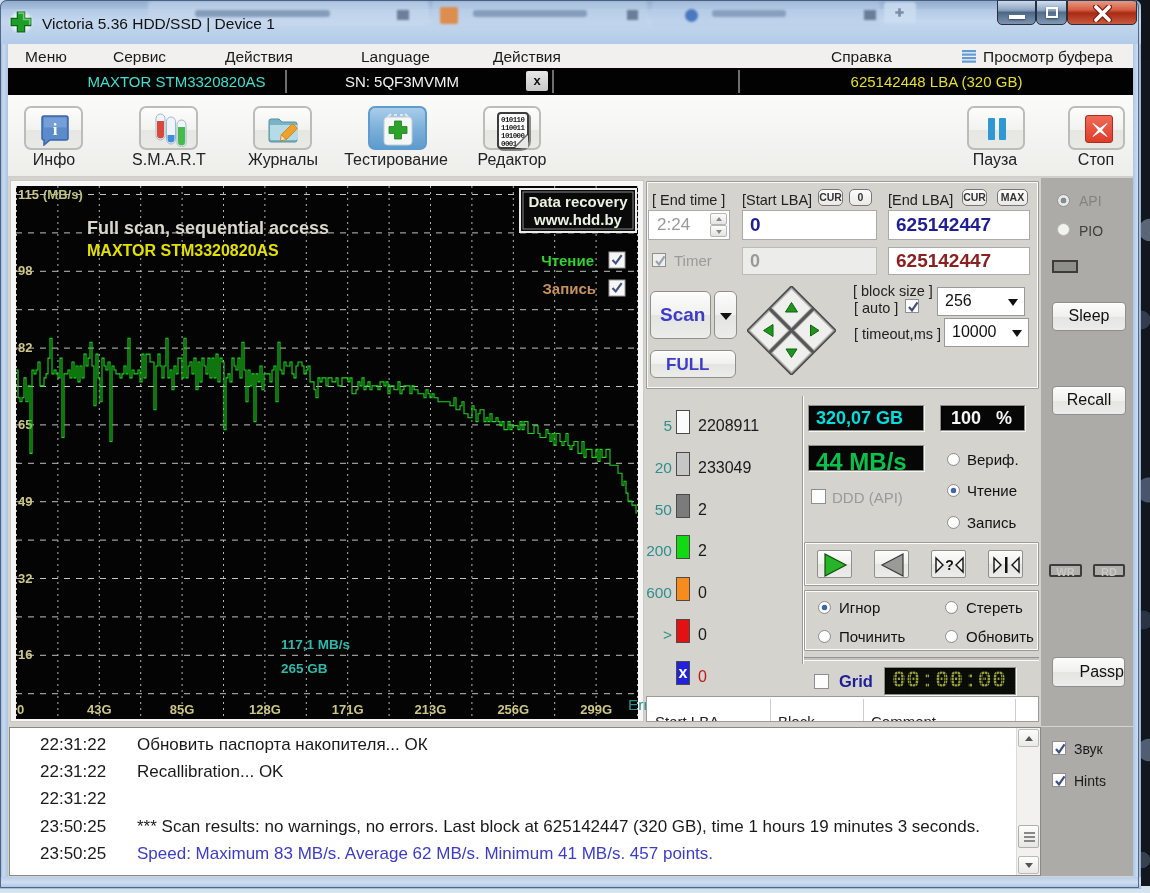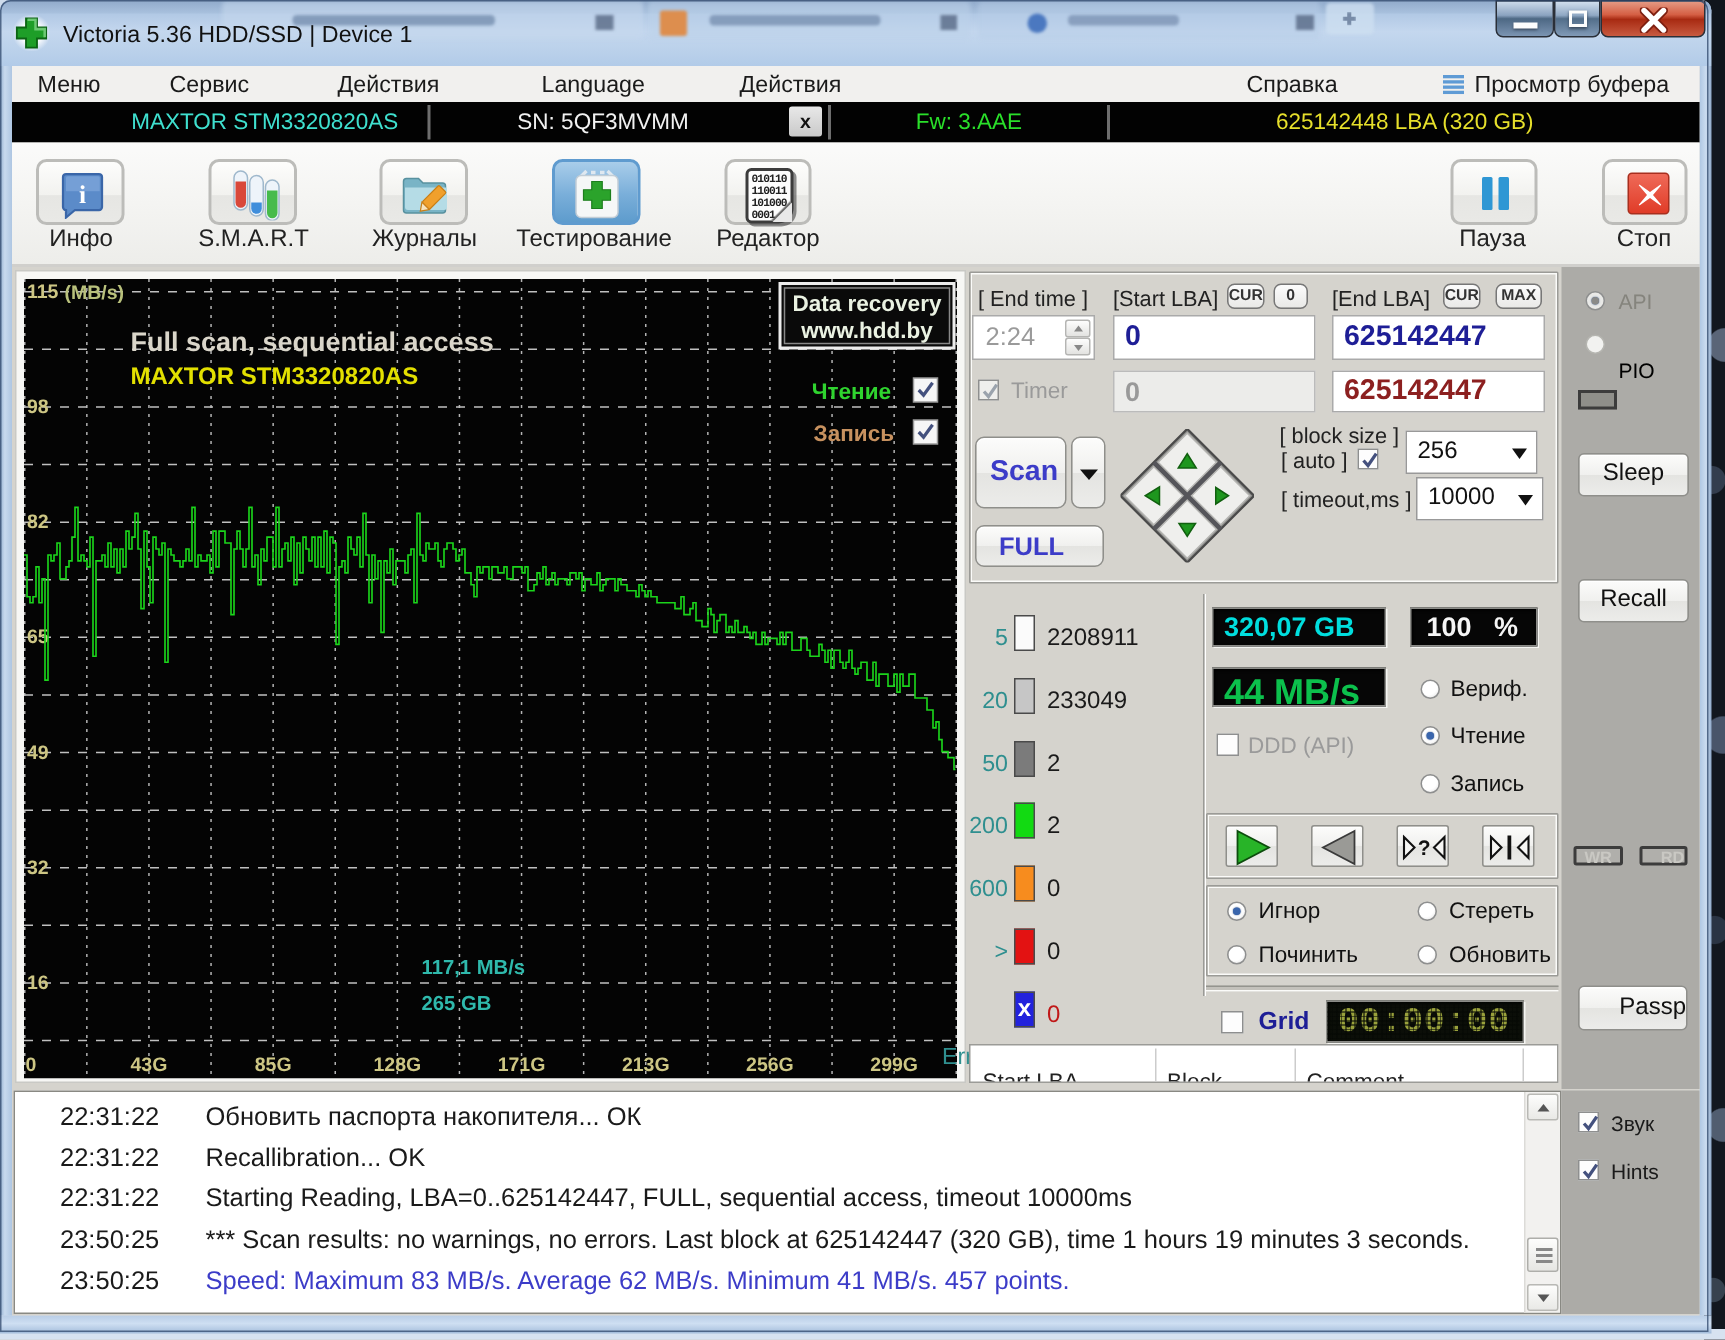--- a/index.html
+++ b/index.html
@@ -90,21 +90,20 @@
     <span class="abs" style="left:975px;top:4px">Просмотр буфера</span>
   </div>
 
   <div class="abs" style="left:0;top:24px;width:1125px;height:27px;background:#020202;font-size:15px;line-height:27px">
     <div class="abs" style="left:277px;top:2px;width:2px;height:23px;background:#6e6e6e"></div>
     <div class="abs" style="left:544px;top:2px;width:2px;height:23px;background:#6e6e6e"></div>
     <div class="abs" style="left:730px;top:2px;width:2px;height:23px;background:#6e6e6e"></div>
     <div class="abs" style="left:30px;top:0;width:277px;text-align:center;color:#3fe0cf">MAXTOR STM3320820AS</div>
     <div class="abs" style="left:279px;top:0;width:230px;text-align:center;color:#f2f2f2">SN: 5QF3MVMM</div>
     <div class="abs" style="left:518px;top:3px;width:22px;height:20px;background:linear-gradient(#e8e8e8,#c9c9c9);border-radius:2px;color:#111;font-weight:bold;font-size:13px;text-align:center;line-height:20px">x</div>
-    <div class="abs" style="left:546px;top:0;width:184px;text-align:center;color:#2adf2a">Fw: 3.AAE</div>
     <div class="abs" style="left:732px;top:0;width:393px;text-align:center;color:#e6df2b">625142448 LBA (320 GB)</div>
   </div>
 
   <div class="abs" style="left:0;top:51px;width:1125px;height:83px;background:linear-gradient(#fbfbfa,#ededea);border-bottom:2px solid #d0cfcc">
 <div class="tbtn" style="left:16px">
           <svg style="position:absolute;left:14px;top:6px" width="30" height="32" viewBox="0 0 30 32">
             <path d="M4 2 h22 a2 2 0 0 1 2 2 v20 a2 2 0 0 1 -2 2 h-16 l-6 5 v-5 h0 a2 2 0 0 1 -2 -2 v-20 a2 2 0 0 1 2 -2 z" fill="#5b8bc9" stroke="#3a66a8" stroke-width="1.5"></path>
             <path d="M5 3.5 h20.5 a1 1 0 0 1 1 1 v9 h-22.5 v-9 a1 1 0 0 1 1 -1 z" fill="#7da6d9" opacity=".75"></path>
             <text x="15" y="21" font-size="17" font-weight="bold" fill="#fff" text-anchor="middle" font-family="Liberation Serif,serif">i</text>
           </svg>
@@ -377,37 +376,36 @@
           <div style="position:absolute;left:123px;top:2px;width:1px;height:24px;background:#ccc"></div>
           <div style="position:absolute;left:216px;top:2px;width:1px;height:24px;background:#ccc"></div>
           <div style="position:absolute;left:368px;top:2px;width:1px;height:24px;background:#ccc"></div>
         </div>
 <div class="abs" style="left:1033px;top:0;width:92px;height:548px;background:#acaba7">
           <div class="radio" style="left:16px;top:16px;background:#e9e9e7">
             <div class="rdot" style="background:#8a8a88"></div>
           </div>
           <span class="abs" style="left:38px;top:15px;font-size:14px;color:#85847d">API</span>
           <div class="radio" style="left:16px;top:45px;background:#f2f2f0;border-color:#b5b5b0"></div>
-          <span class="abs" style="left:38px;top:61px;font-size:14px;color:#000000">PIO</span>
+          <span class="abs" style="left:38px;top:45px;font-size:14px;color:#404040">PIO</span>
           <div class="abs" style="left:11px;top:82px;width:26px;height:13px;background:#8f8f8a;border:2px solid #3c3c3c"></div>
           <div class="btn3d" style="left:11px;top:124px;width:74px;height:29px;border-radius:4px;text-align:center"><span style="position:relative;top:4px;font-size:16px;color:#111">Sleep</span></div>
           <div class="btn3d" style="left:11px;top:208px;width:74px;height:29px;border-radius:4px;text-align:center"><span style="position:relative;top:4px;font-size:16px;color:#111">Recall</span></div>
           <div class="abs" style="left:8px;top:386px;width:33px;height:13px;background:#b0afab;border:2px solid #3c3c3c;border-radius:2px;text-align:center;font-size:11px;font-weight:bold;color:#c9c8c3;line-height:13px">WR</div>
-          <div class="abs" style="left:52px;top:386px;width:32px;height:13px;background:#b0afab;border:2px solid #3c3c3c;border-radius:2px;text-align:right;font-size:11px;font-weight:bold;color:#c9c8c3;line-height:13px">RD</div>
+          <div class="abs" style="left:52px;top:386px;width:32px;height:13px;background:#b0afab;border:2px solid #3c3c3c;border-radius:2px;text-align:center;font-size:11px;font-weight:bold;color:#c9c8c3;line-height:13px">RD</div>
           <div class="btn3d" style="left:11px;top:479px;width:73px;height:30px;border-radius:4px;text-align:right"><span style="position:relative;top:5px;font-size:16px;color:#111">Passp</span></div>
         </div>
   </div>
 
   <div class="abs" style="left:1px;top:683px;width:1032px;height:149px;background:#fff;border:1px solid #898983">
 <span class="abs" style="left:30px;top:6.5px;font-size:17px;color:#1a1a1a">22:31:22</span>
 <span class="abs" style="left:127px;top:6.5px;font-size:17px;color:#1a1a1a;white-space:nowrap">Обновить паспорта накопителя... ОК</span>
 <span class="abs" style="left:30px;top:33.9px;font-size:17px;color:#1a1a1a">22:31:22</span>
 <span class="abs" style="left:127px;top:33.9px;font-size:17px;color:#1a1a1a;white-space:nowrap">Recallibration... OK</span>
 <span class="abs" style="left:30px;top:61.3px;font-size:17px;color:#1a1a1a">22:31:22</span>
-<span class="abs" style="left:127px;top:61.3px;font-size:17px;color:#1a1a1a;white-space:nowrap">Starting Reading, LBA=0..625142447, FULL, sequential access, timeout 10000ms</span>
 <span class="abs" style="left:30px;top:88.7px;font-size:17px;color:#1a1a1a">23:50:25</span>
 <span class="abs" style="left:127px;top:88.7px;font-size:17px;color:#1a1a1a;white-space:nowrap">*** Scan results: no warnings, no errors. Last block at 625142447 (320 GB), time 1 hours 19 minutes 3 seconds.</span>
 <span class="abs" style="left:30px;top:116.1px;font-size:17px;color:#1a1a1a">23:50:25</span>
 <span class="abs" style="left:127px;top:116.1px;font-size:17px;color:#3c3cc8;white-space:nowrap">Speed: Maximum 83 MB/s. Average 62 MB/s. Minimum 41 MB/s. 457 points.</span>
 <div class="abs" style="left:1006px;top:0;width:24px;height:147px;background:#f2f1ef;border-left:1px solid #dcdbd8">
           <div style="position:absolute;left:1px;top:1px;width:21px;height:18px;background:linear-gradient(#fdfdfc,#e9e9e6);border:1px solid #b9b9b5;border-radius:2px">
             <div style="position:absolute;left:5.5px;top:6px;width:0;height:0;border-left:4.5px solid transparent;border-right:4.5px solid transparent;border-bottom:5.5px solid #555"></div>
           </div>
           <div style="position:absolute;left:1px;bottom:1px;width:21px;height:18px;background:linear-gradient(#fdfdfc,#e9e9e6);border:1px solid #b9b9b5;border-radius:2px">
             <div style="position:absolute;left:5.5px;top:6px;width:0;height:0;border-left:4.5px solid transparent;border-right:4.5px solid transparent;border-top:5.5px solid #555"></div>

